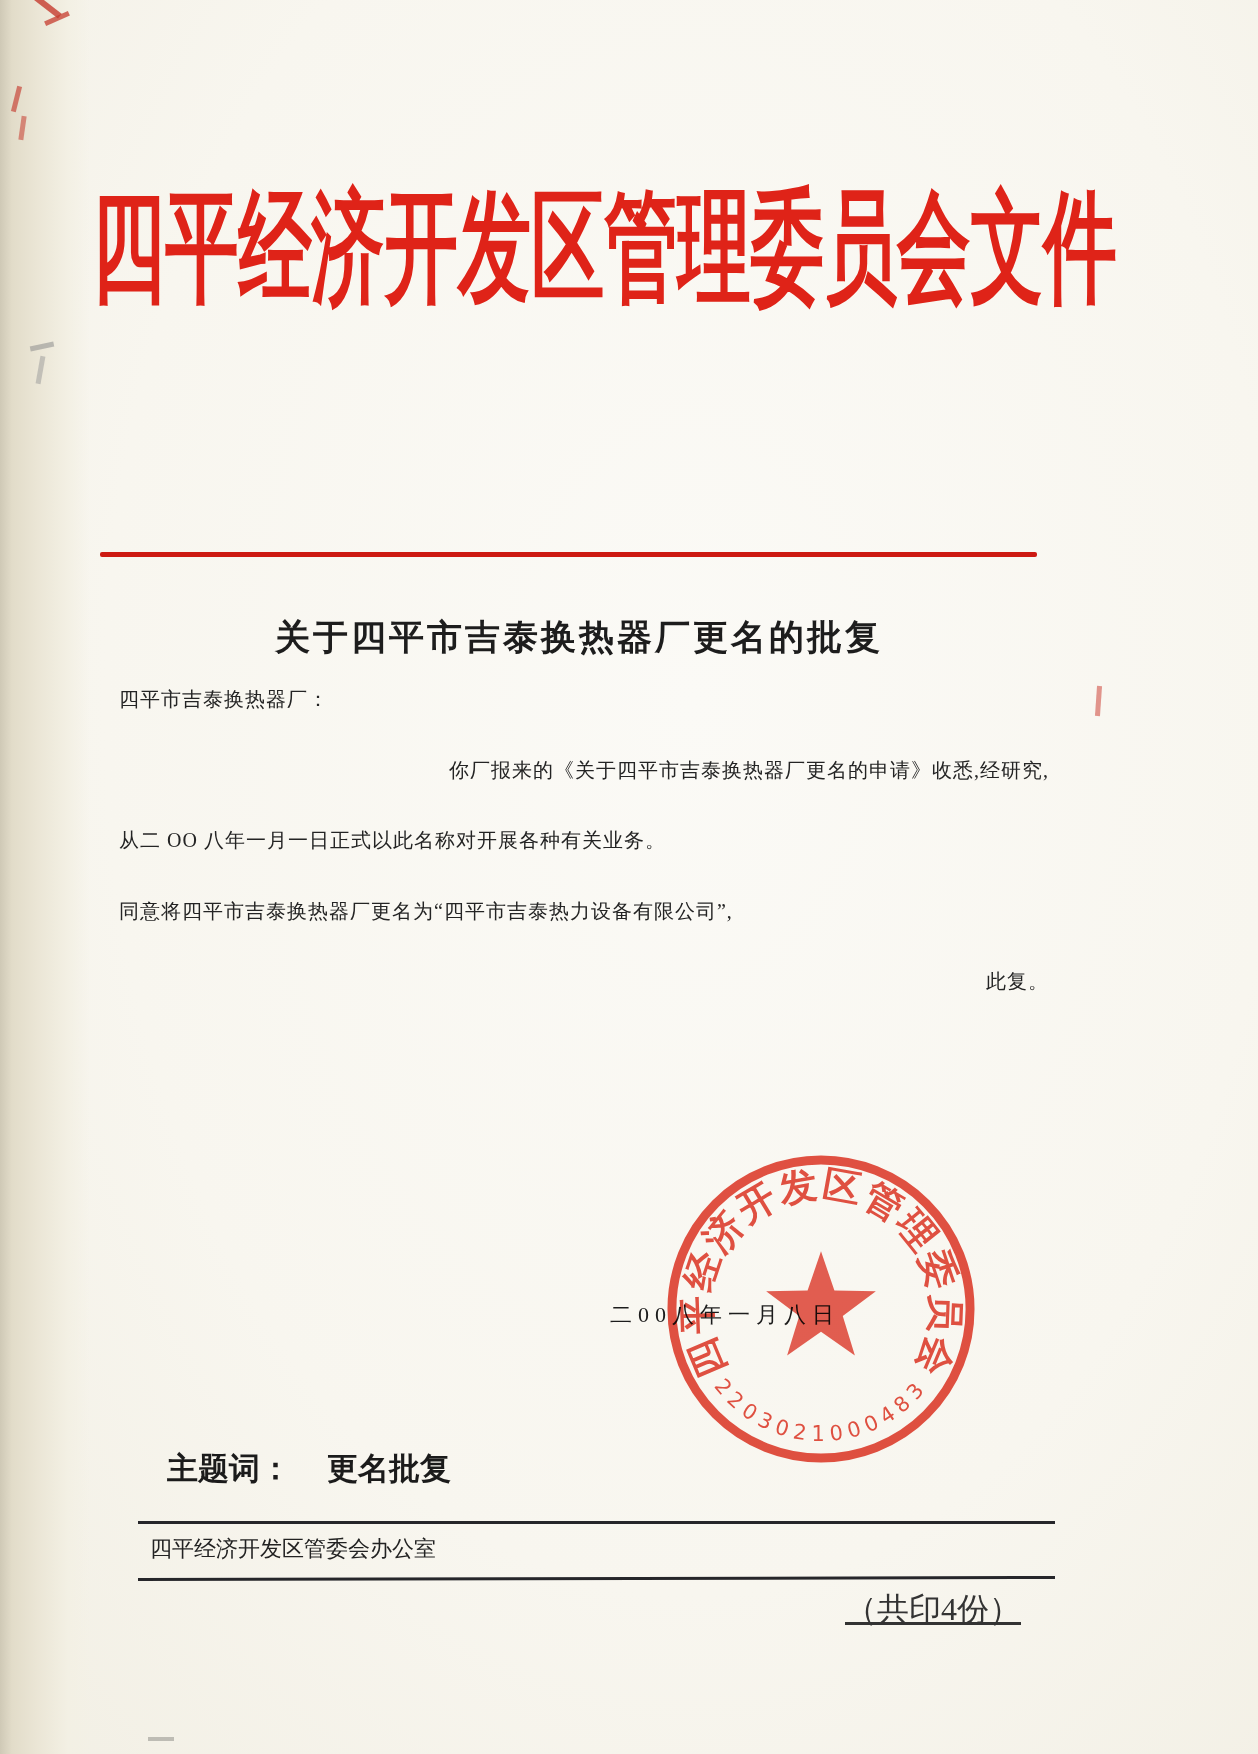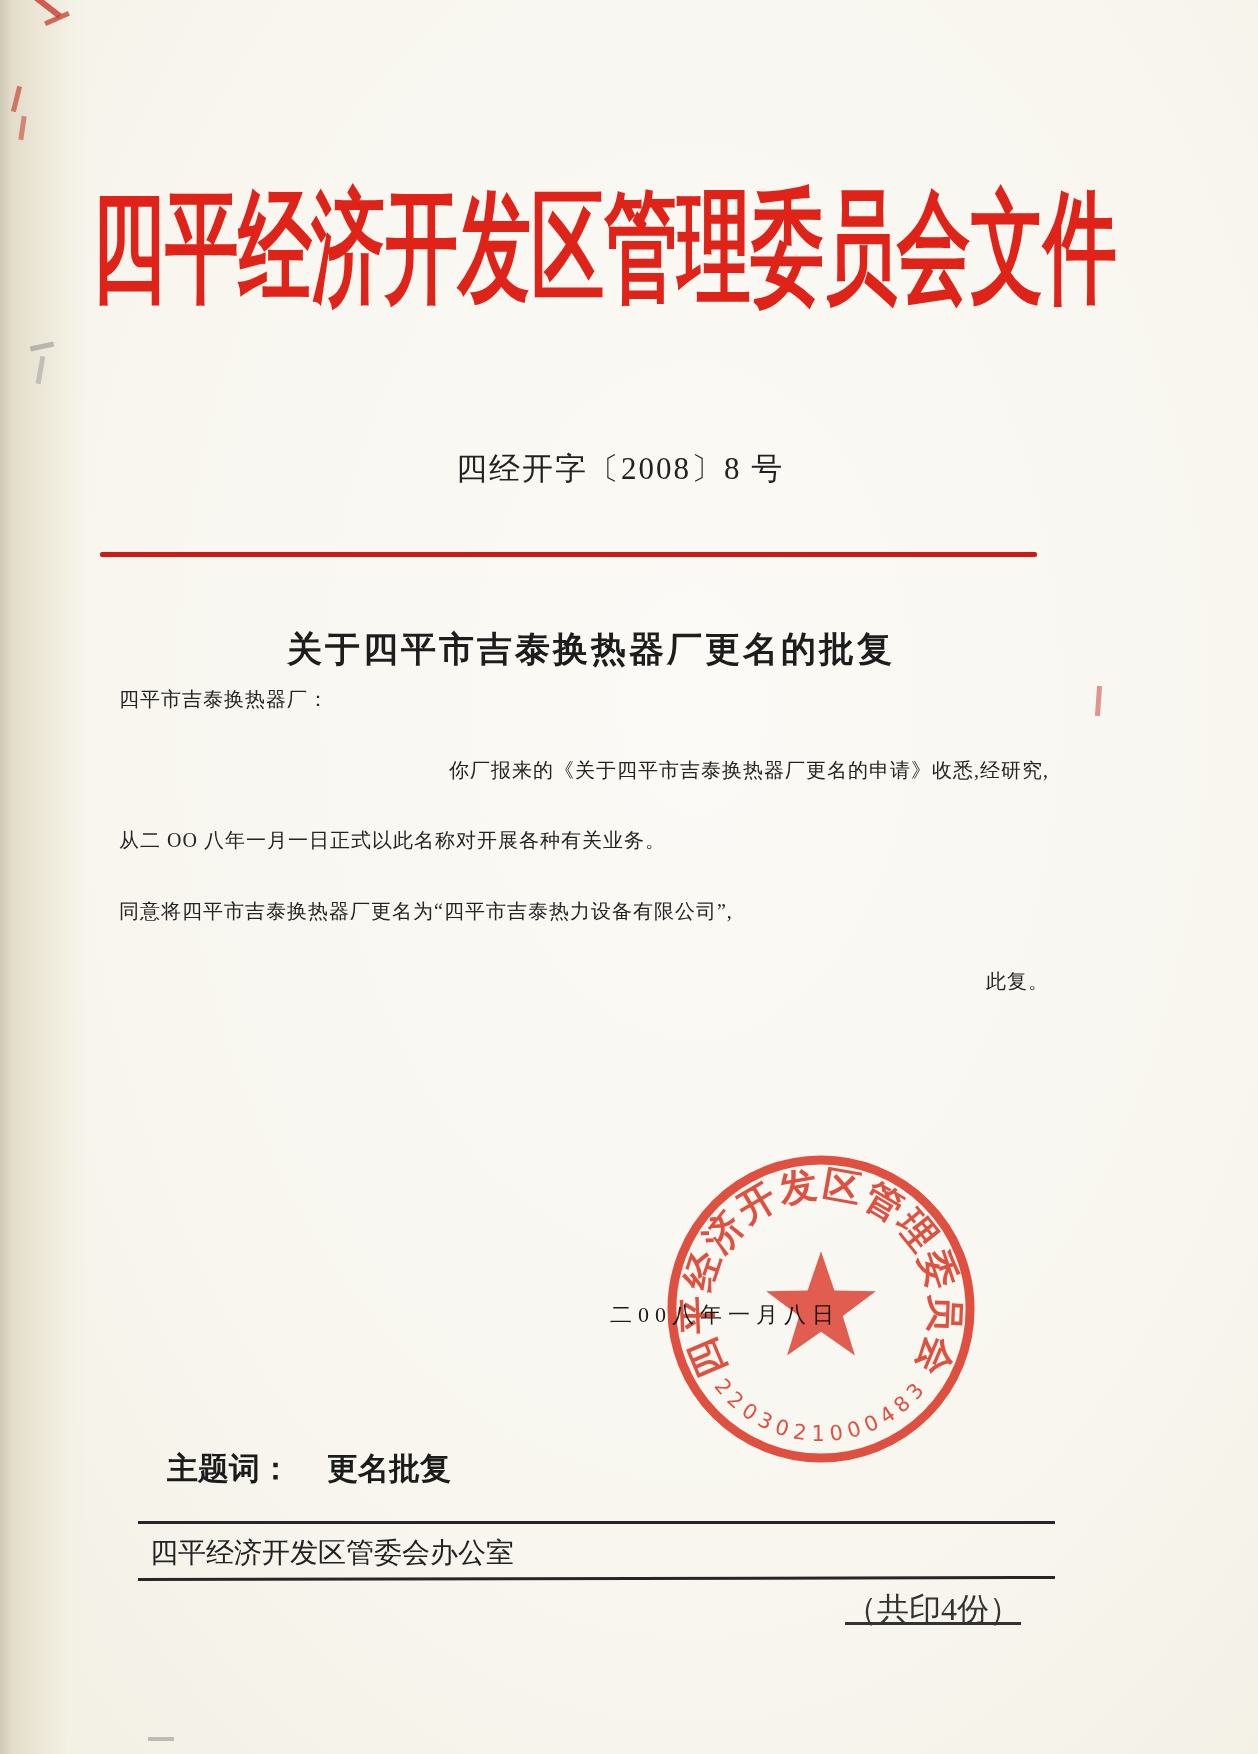--- a/index.html
+++ b/index.html
@@ -38,21 +38,21 @@
   }
   .doc-number{
     position:absolute;left:200px;top:448px;width:840px;
     text-align:center;font-size:31px;letter-spacing:2px;color:#222;
   }
   .red-line{
     position:absolute;left:100px;top:552px;width:937px;height:5px;
     background:var(--line-red,#cd1a12);border-radius:2px;
   }
   .doc-title{
-    position:absolute;left:105px;top:610px;width:940px;margin:16px;
+    position:absolute;left:105px;top:610px;width:940px;margin:4px;
     text-align:center;
     font-family:"DejaVu Sans","Liberation Sans",sans-serif;
     font-weight:bold;font-size:35px;letter-spacing:3px;color:#1d1d1d;
   }
   .body-block{
     position:absolute;left:119px;top:664px;width:930px;
     font-size:20px;line-height:70.5px;letter-spacing:1px;color:#242424;
     white-space:nowrap;
   }
   .body-line{height:70.5px;}
@@ -71,21 +71,21 @@
     font-weight:bold;font-size:31px;color:#1b1b1b;white-space:nowrap;
   }
   .subject-row .kw1{margin-left:36px;}
   .subject-row .kw2{}
   .rule{position:absolute;left:138px;width:917px;height:3px;background:#26262a;}
   .rule1{top:1521px;}
   .rule2{top:1577px;transform:rotate(-0.12deg);}
   .footer-row{
     position:absolute;left:150px;top:1534px;width:895px;
     display:flex;justify-content:space-between;align-items:baseline;
-    font-size:28px;color:#222;white-space:nowrap;
+    font-size:22px;color:#222;white-space:nowrap;
   }
   .copies-note{
     position:absolute;left:845px;top:1588px;width:170px;
     font-size:32px;color:#333;white-space:nowrap;text-decoration:underline;
   }
 </style>
 </head>
 <body style="--header-red: #df2318; --line-red: #cd1a12; --seal-red: #e23a2a; --text-black: #262626;">
 
 <div class="page">
@@ -95,21 +95,20 @@
   <div class="mark red-scribble-1b"></div>
   <div class="mark red-scribble-2a"></div>
   <div class="mark red-scribble-2b"></div>
   <div class="mark gray-smudge-a"></div>
   <div class="mark gray-smudge-b"></div>
   <div class="mark red-tick-right"></div>
   <div class="mark bottom-speck"></div>
 
   <div class="header-title">四平经济开发区管理委员会文件</div>
 
-  <div class="doc-number">四经开字〔2008〕8 号</div>
 
   <div class="red-line"></div>
 
   <h1 class="doc-title">关于四平市吉泰换热器厂更名的批复</h1>
 
   <div class="body-block">
     <div class="body-line">四平市吉泰换热器厂：</div>
     <div class="body-line indent">你厂报来的《关于四平市吉泰换热器厂更名的申请》收悉,经研究,</div>
     <div class="body-line">从二 OO 八年一月一日正式以此名称对开展各种有关业务。</div>
     <div class="body-line">同意将四平市吉泰换热器厂更名为“四平市吉泰热力设备有限公司”,</div>

